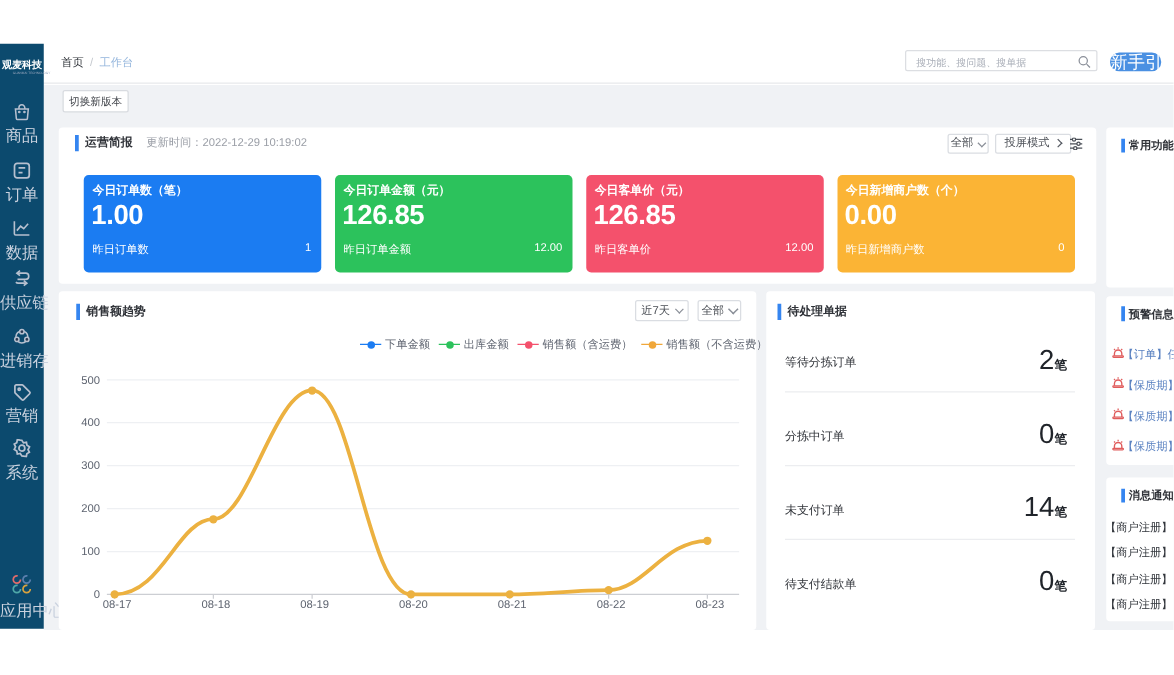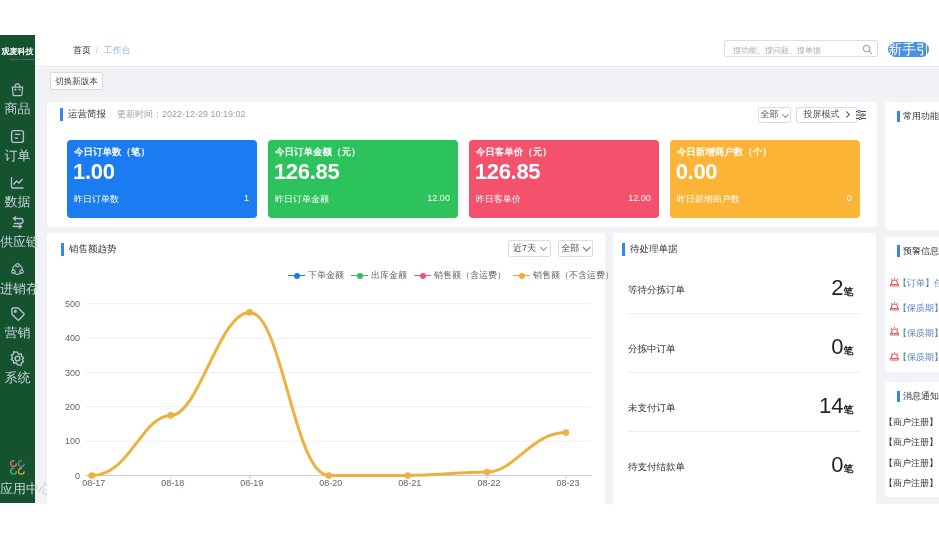--- a/index.html
+++ b/index.html
@@ -1,39 +1,39 @@
 <!DOCTYPE html>
 <html><head>
 <meta charset="utf-8">
 <style>
 * { margin:0; padding:0; box-sizing:border-box; }
 html,body { width:939px; height:540px; background:#fff; overflow:hidden;
   font-family:"Liberation Sans", sans-serif; }
 #app { position:relative; width:939px; height:540px; }
 .abs { position:absolute; }
 #topbar { left:0; top:0; width:939px; height:67px; background:#fff; border-bottom:1px solid #e7e9ec; }
-#crumb { left:49px; top:44px; font-size:9px; color:#2e3238; white-space:nowrap;margin-left:24px; }
+#crumb { left:49px; top:44px; font-size:9px; color:#2e3238; white-space:nowrap; }
 #crumb .sep { color:#c4c8ce; margin:0 5px; }
 #crumb .cur { color:#93b5dc; }
 #search { left:724px; top:40px; width:154px; height:17px; border:1px solid #dcdee2; border-radius:2px; background:#fff; }
 #search .ph { position:absolute; left:8px; top:4px; font-size:8px; color:#a9aeb8; white-space:nowrap; }
 #search svg { position:absolute; right:4px; top:3px; }
 #guide { left:888px; top:42px; width:41px; height:15px; background:#4a90e2; border-radius:8px; color:#fff; font-size:14px; text-align:center; line-height:15px; white-space:nowrap; }
 #contentbg { left:35px; top:68px; width:904px; height:436px; background:#f0f2f5; }
-#sidebar { left:0; top:35px; width:35px; height:468px; background:#14532d; }
+#sidebar { left:0; top:35px; width:35px; height:468px; background:#0c4a6e; }
 .side-item { position:absolute; left:0; width:35px; text-align:center; }
 .side-item .lbl { font-size:13px; color:#c9d1de; display:block; white-space:nowrap; letter-spacing:0; }
 .side-item svg { display:block; margin:0 auto 3px; }
 #logo { position:absolute; left:0; top:11px; width:35px; text-align:center; color:#fff; }
 #logo .t { font-size:8px; font-weight:bold; white-space:nowrap; display:block; }
 #logo .s { display:block; font-size:6px; color:#93a3ba; transform:scale(0.42); white-space:nowrap; margin-top:-1px; }
 .card { position:absolute; background:#fff; border-radius:3px; }
 .ctitle { position:absolute; display:flex; align-items:center; white-space:nowrap; }
 .ctitle .bar { width:3px; height:13px; background:#3585f0; margin-right:5px; }
-.ctitle .t { font-size:9.5px; font-weight:normal; color:#303339; }
+.ctitle .t { font-size:9.5px; font-weight:bold; color:#303339; }
 #switchbtn { left:50px; top:72px; width:53px; height:18px; background:#fff; border:1px solid #d8dbe0; border-radius:2px; font-size:8.5px; color:#43464c; text-align:center; line-height:16px; white-space:nowrap; }
 .selbox { position:absolute; background:#fff; border:1px solid #dadde2; border-radius:2px; font-size:9px; color:#4a4e55; display:flex; align-items:center; justify-content:center; white-space:nowrap; }
 .caret { width:6px; height:6px; margin-left:4px; position:relative; }
 .caret:before { content:""; position:absolute; left:0.5px; top:0px; width:4px; height:4px; border-right:1px solid #8a8f98; border-bottom:1px solid #8a8f98; transform:rotate(45deg); }
 .arrow-r { width:6px; height:6px; margin-left:4px; position:relative; }
 .arrow-r:before { content:""; position:absolute; left:0px; top:0.5px; width:4px; height:4px; border-right:1.2px solid #555a62; border-top:1.2px solid #555a62; transform:rotate(45deg); }
 .stat { position:absolute; top:140px; height:78px; border-radius:4px; color:#fff; }
 .stat .st { position:absolute; left:7px; top:6px; font-size:9.5px; font-weight:bold; white-space:nowrap; }
 .stat .sv { position:absolute; left:6px; top:19px; font-size:22px; font-weight:bold; letter-spacing:-0.3px; }
 .stat .sbl { position:absolute; left:7px; top:53px; font-size:9px; white-space:nowrap; }

